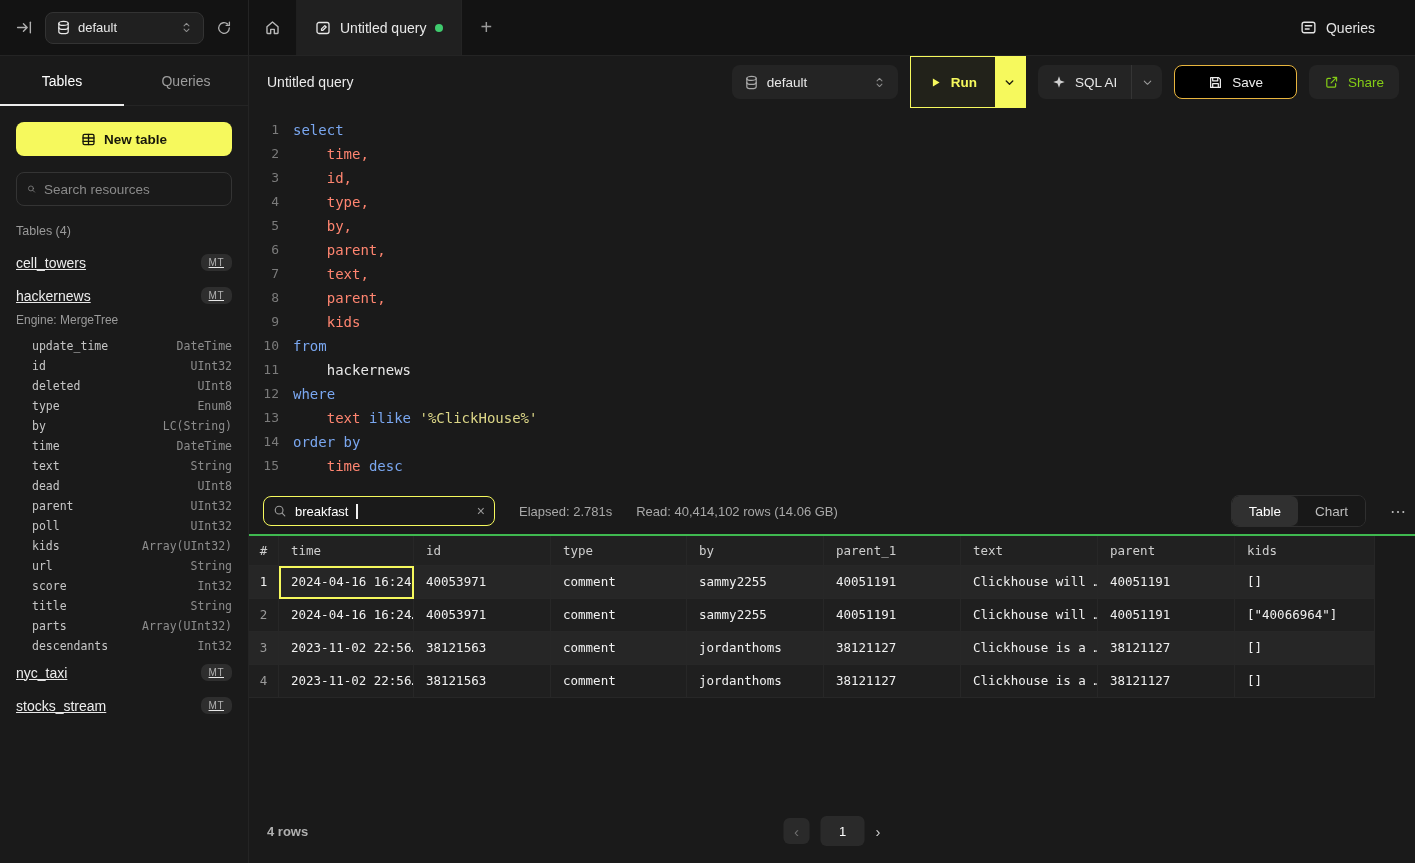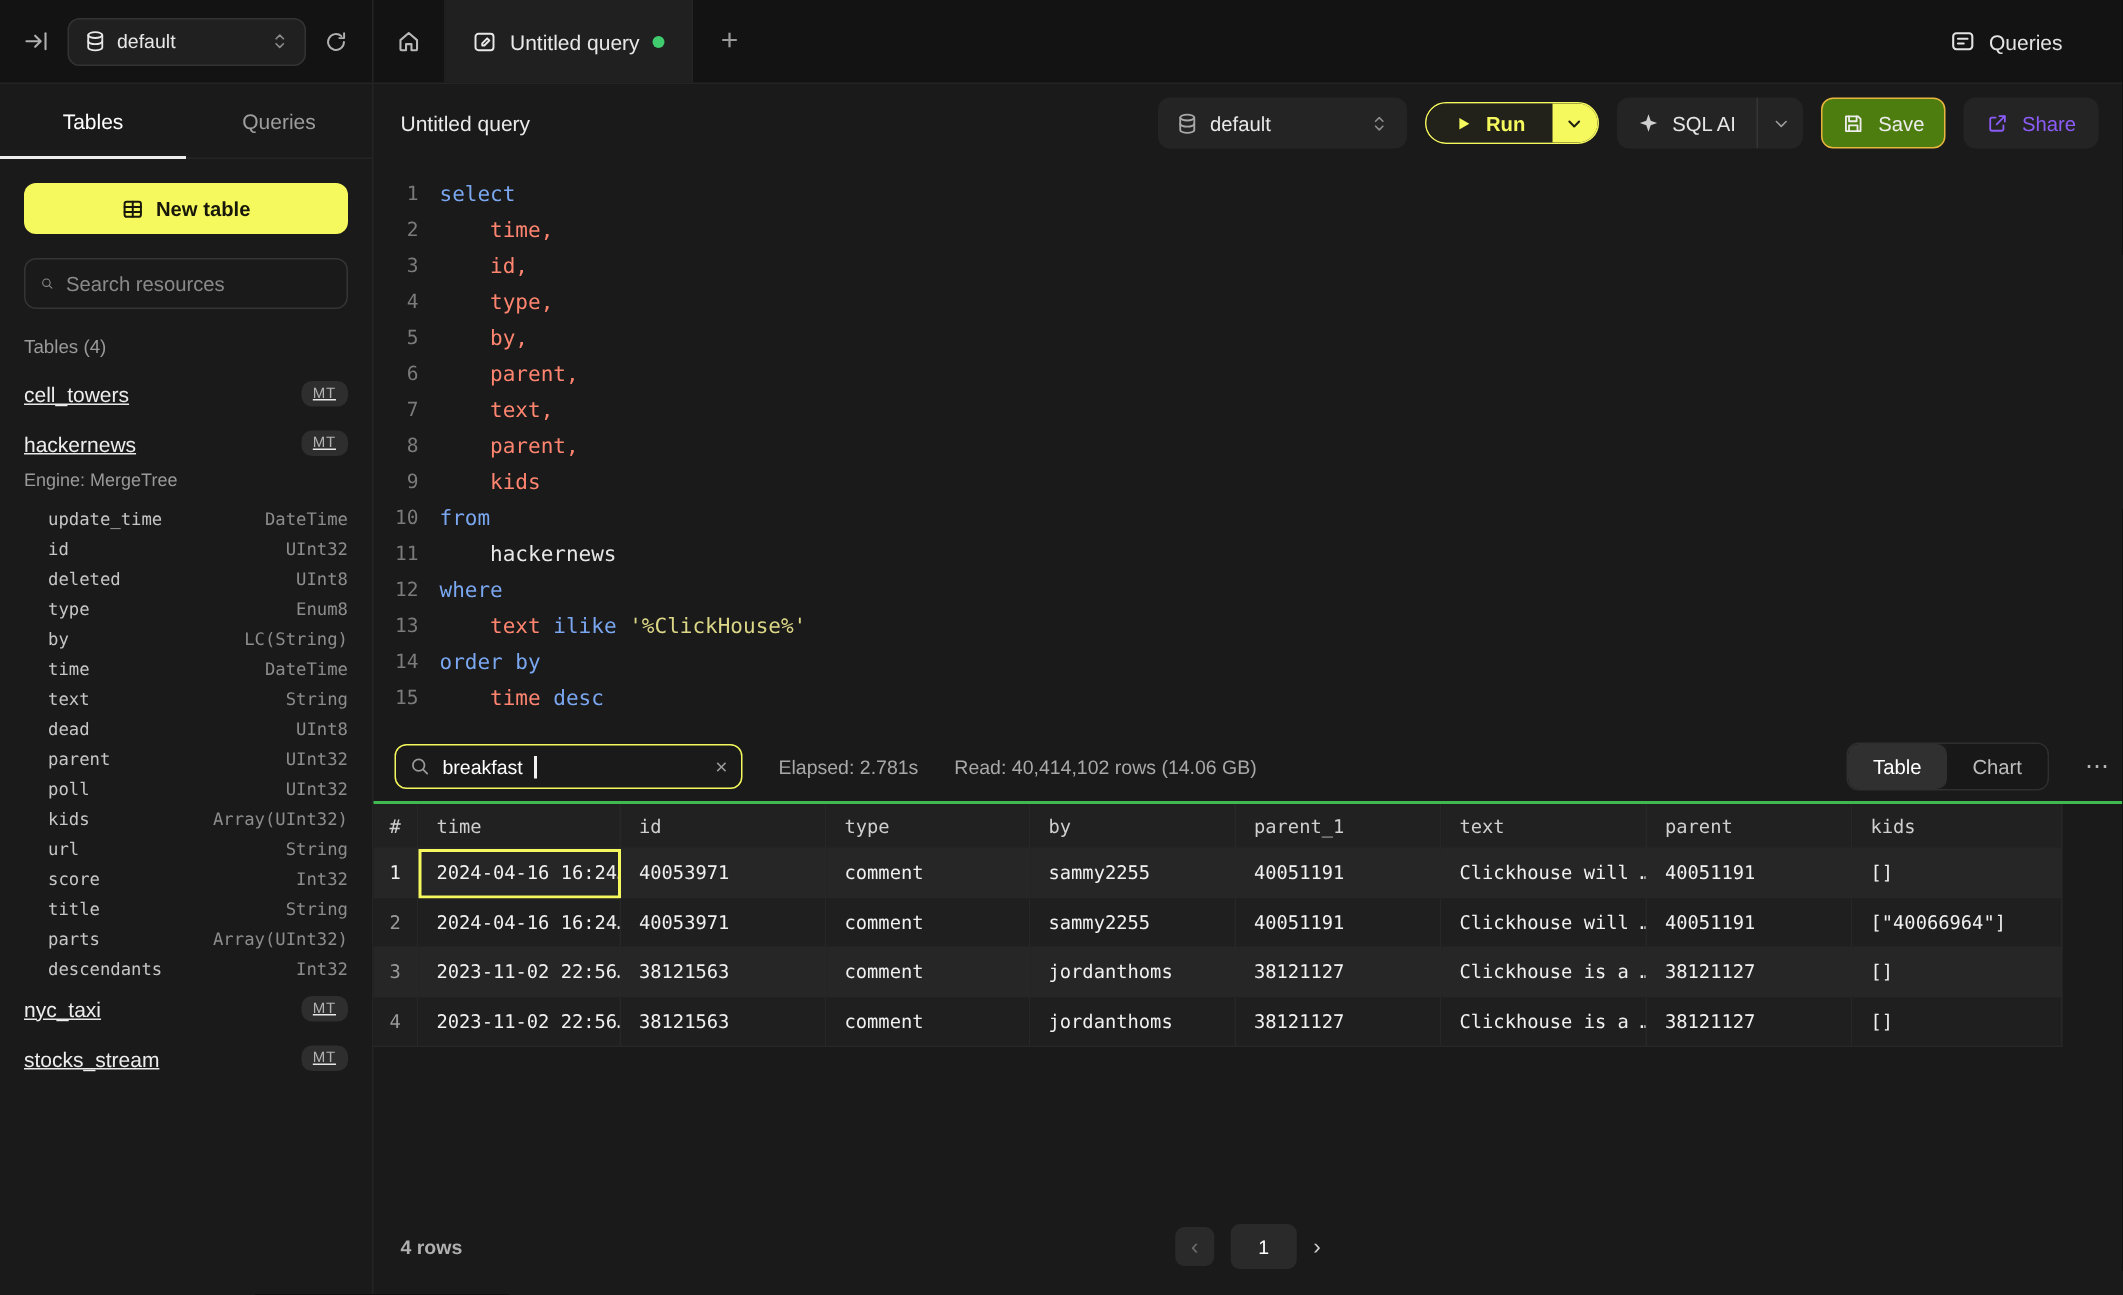--- a/index.html
+++ b/index.html
@@ -56,29 +56,29 @@
   .col-type{color:#8d8d8d;}
 
   
   .main{flex:1; display:flex; flex-direction:column; min-width:0;}
   .query-header{height:52px; flex:none; display:flex; align-items:center; gap:12px; padding:0 16px 0 18px;}
   .page-title{font-size:14px; color:#eaeaea;}
   .qh-spacer{flex:1;}
   .hdr-db{width:166px; height:34px; background:var(--panel-btn); border-radius:8px; display:flex; align-items:center; gap:8px; padding:0 12px; font-size:13.5px; color:var(--text); cursor:pointer;}
   .hdr-db .lbl{flex:1;}
   .hdr-db .chev{color:#8d8d8d;}
-  .run-btn{display:flex; height:28px; border:1px solid var(--yellow); border-radius:16px; overflow:hidden; cursor:pointer;}
+  .run-btn{display:flex; height:52px; border:1px solid var(--yellow); border-radius:0; overflow:hidden; cursor:pointer;}
   .run-main{display:flex; align-items:center; gap:9px; padding:0 18px; background:#22221a; color:var(--yellow); font-size:13.5px; font-weight:700;}
   .run-caret{width:30px; background:var(--yellow); color:#20200f; display:flex; align-items:center; justify-content:center;}
   .sqlai-btn{display:flex; align-items:stretch; height:34px; background:var(--panel-btn); border-radius:8px; overflow:hidden; cursor:pointer;}
   .sqlai-main{display:flex; align-items:center; gap:9px; padding:0 14px; color:#e6e6e6; font-size:13.5px;}
   .sqlai-div{width:1px; background:#353535;}
   .sqlai-caret{width:30px; display:flex; align-items:center; justify-content:center; color:#9d9d9d;}
-  .save-btn{display:flex; align-items:center; gap:9px; height:34px; padding:0 13px; background:#4d7c0f; border:1px solid var(--amber); border-radius:8px; color:#ededed; font-size:13.5px; cursor:pointer; font-family:inherit;}
-  .share-btn{display:flex; align-items:center; gap:9px; height:34px; padding:0 15px; background:var(--panel-btn); border:none; border-radius:8px; color:#8b5cf6; font-size:13.5px; cursor:pointer; font-family:inherit;}
+  .save-btn{display:flex; align-items:center; gap:9px; height:34px; padding:0 33px; background:#000000; border:1px solid var(--amber); border-radius:8px; color:#ededed; font-size:13.5px; cursor:pointer; font-family:inherit;}
+  .share-btn{display:flex; align-items:center; gap:9px; height:34px; padding:0 15px; background:var(--panel-btn); border:none; border-radius:8px; color:#84cc16; font-size:13.5px; cursor:pointer; font-family:inherit;}
 
   
   .editor{height:380px; flex:none; padding:10px 0 0 8px; font-family:"DejaVu Sans Mono","Liberation Mono",monospace; font-size:14px; overflow:hidden; cursor:text;}
   .code-line{display:flex; line-height:24px; height:24px;}
   .ln{width:22px; flex:none; text-align:right; color:#7b7b7b; font-size:13px; margin-right:14px; user-select:none;}
   .code{white-space:pre; color:var(--text);}
   .tok-kw{color:var(--kw);}
   .tok-col{color:var(--col);}
   .tok-str{color:var(--str);}
   .tok-plain,.tok-ind{color:var(--text);}

